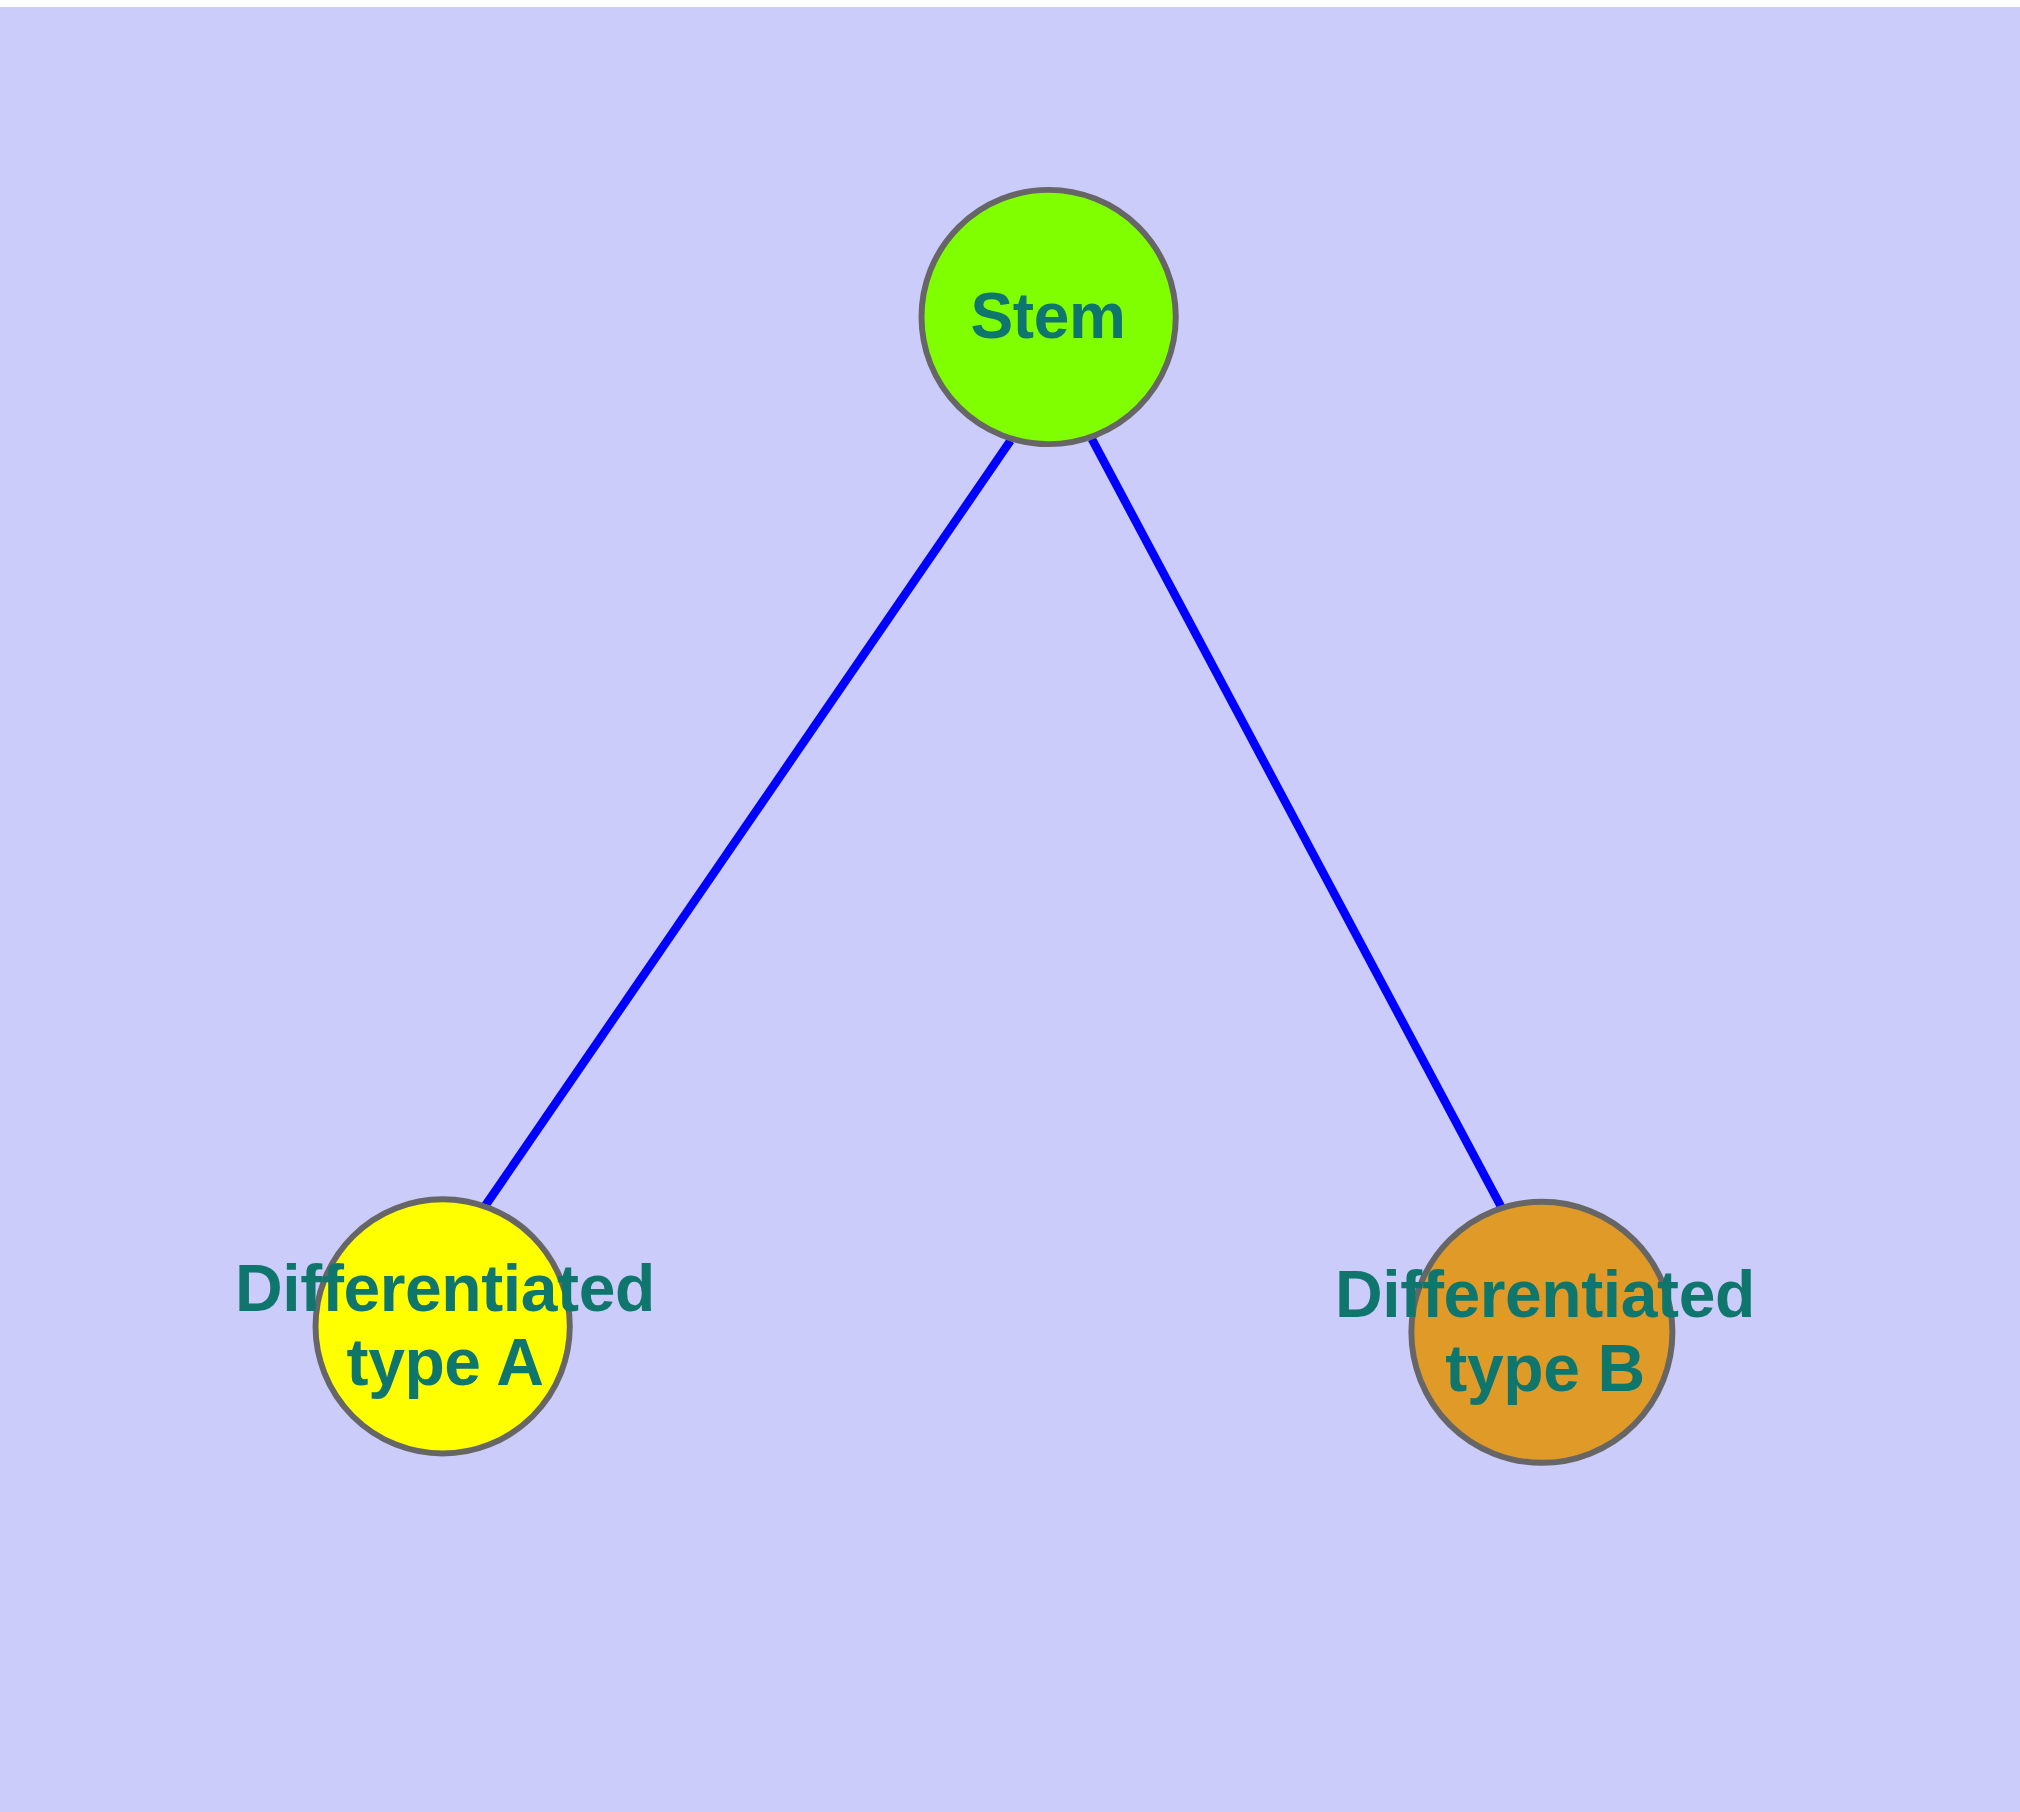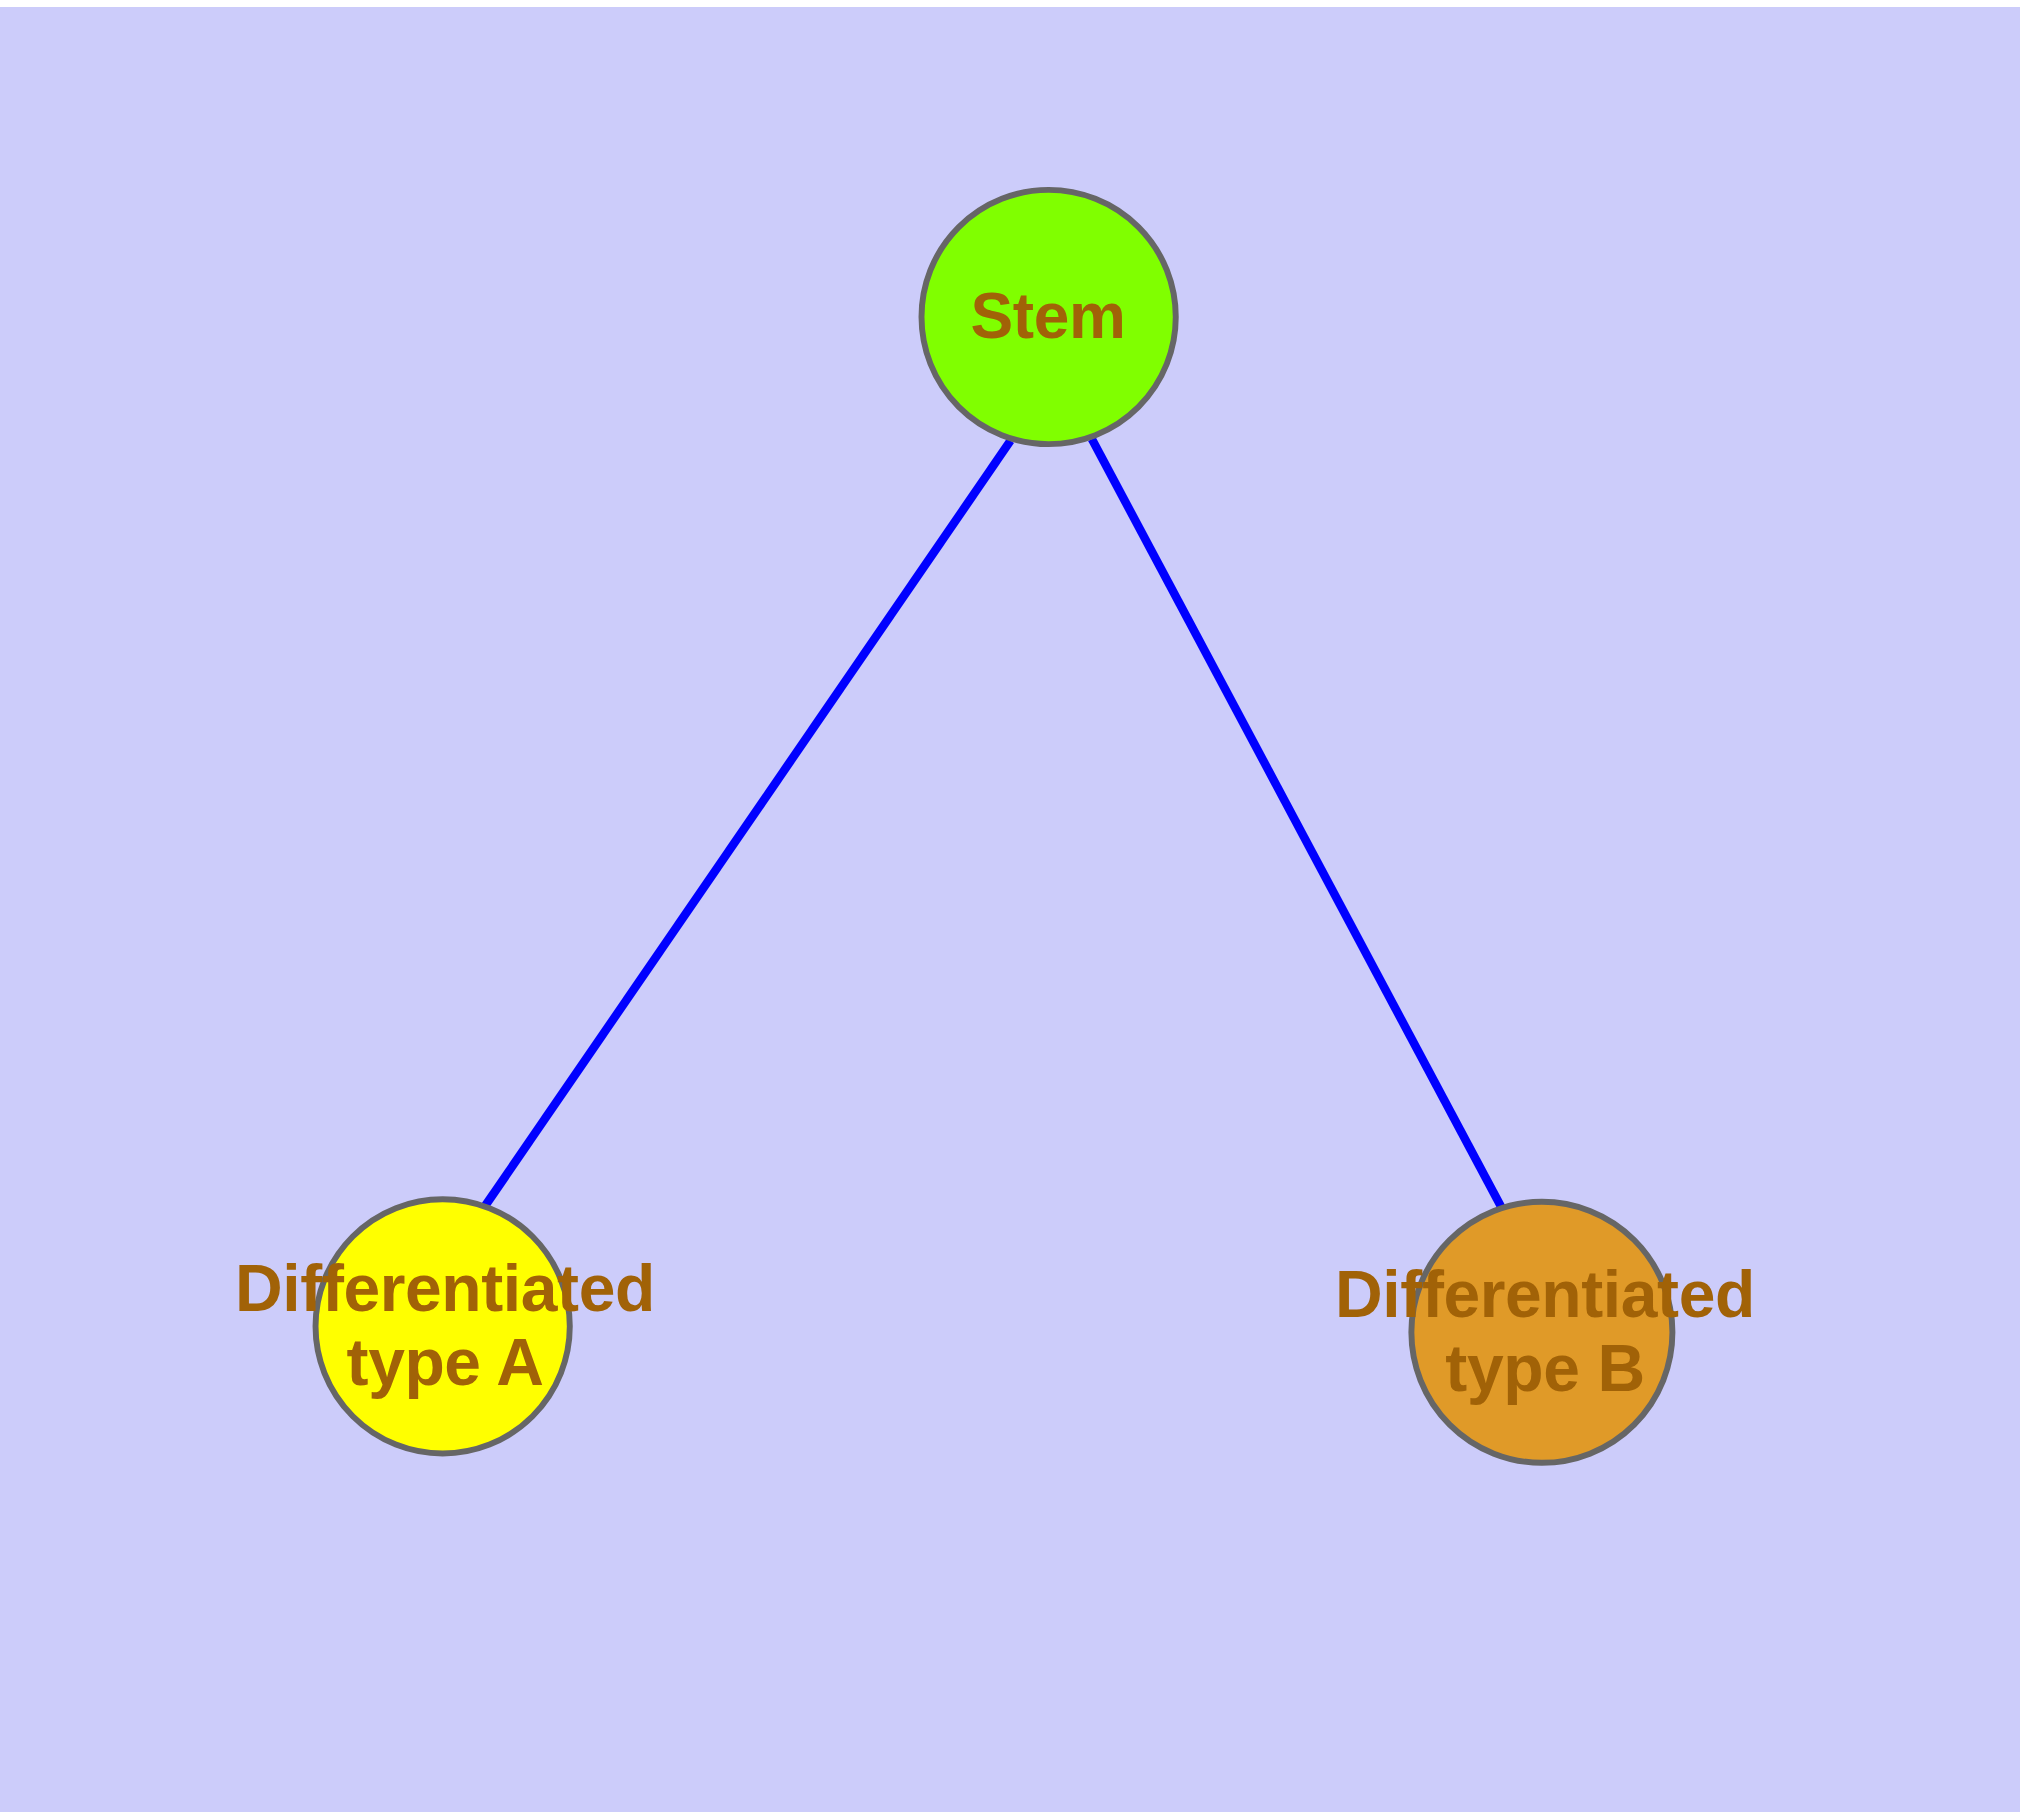--- a/index.html
+++ b/index.html
@@ -26,21 +26,21 @@
   #graph-svg {
     position: absolute;
     left: 0;
     top: 0;
     width: 2021px;
     height: 1812px;
   }
   .node-label {
     position: absolute;
     text-align: center;
-    color: #a16207;
+    color: #0f766e;
     font-weight: bold;
     font-family: "Liberation Sans", sans-serif;
     line-height: 1.12;
     white-space: pre-line;
     transform: translate(-50%, -50%);
     pointer-events: none;
     letter-spacing: -0.4px;
   }
   .label-stem  { font-size: 64px; }
   .label-typeA { font-size: 66px; }

